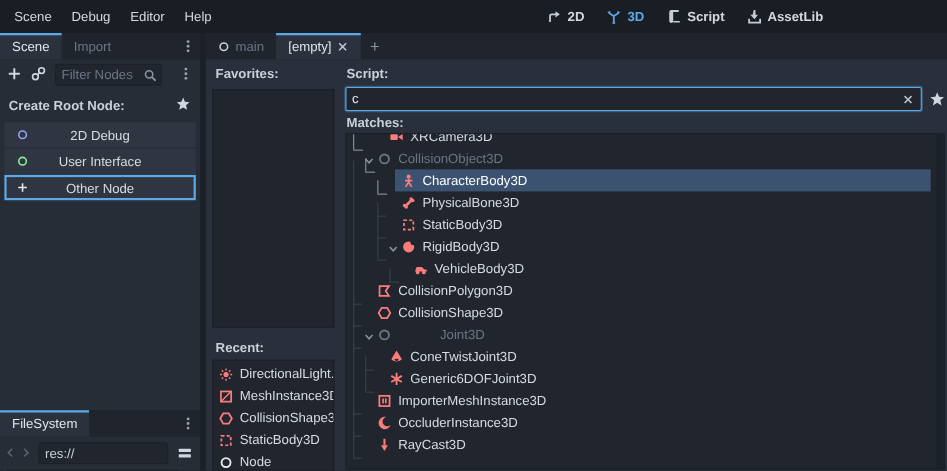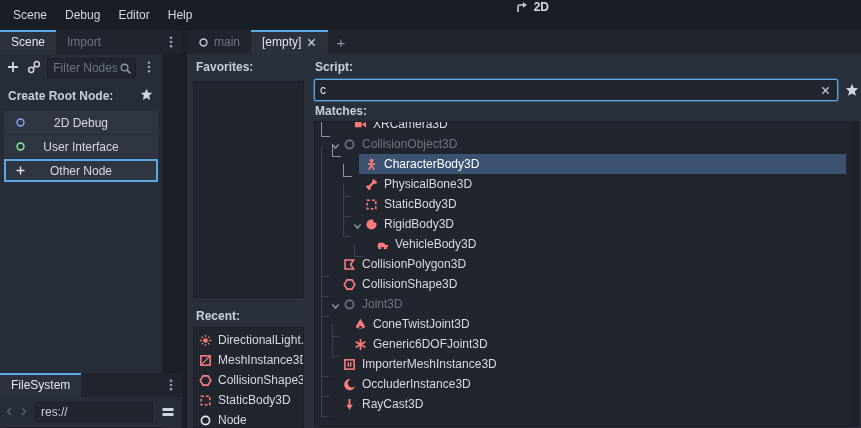--- a/index.html
+++ b/index.html
@@ -14,37 +14,37 @@
   .icon-14 { width:14px; height:14px; }
   .icon-11 { width:11px; height:11px; }
 
   
   #topbar { position:absolute; left:0; top:0; width:861px; height:30px;
     background:#191d24; display:flex; align-items:center; }
   #menubar { display:flex; align-items:center; padding-left:4px; height:100%; }
   .menu-item { padding:0 9px; height:100%; display:flex; align-items:center;
     color:#d4d9e1; cursor:default; }
   #workspace { position:absolute; left:497px; top:0; height:30px;
-    display:flex; align-items:center; gap:20px;flex-direction:column; }
+    display:flex; align-items:center; gap:20px; }
   .ws-btn { display:flex; align-items:center; gap:5px; color:#d4d9e1; font-weight:700; }
   .ws-btn .icon { color:#c6ccd6; }
   .ws-btn.active, .ws-btn.active .icon { color:var(--accent); }
 
   
   .strip { position:absolute; height:24px; background:#20252d; display:flex; align-items:flex-end; }
   #left-strip { left:0; top:30px; width:182px; }
   #main-strip { left:187px; top:30px; width:674px; }
   .tab { height:24px; padding:0 11px; display:flex; align-items:center; gap:5px;
     color:#6d7584; white-space:nowrap; }
   .tab.active { background:#2b323d; color:#e2e6ec; box-shadow:inset 0 2px 0 var(--accent); }
   .strip-dots { position:absolute; right:4px; top:5px; width:14px; height:14px; color:#9aa2af; }
   .add-tab { color:#8a93a1; font-size:15px; padding:0 8px; display:flex; align-items:center; height:24px; }
 
   
-  #scene-panel { position:absolute; left:0; top:54px; width:162px; height:319px; background:#272d37; }
+  #scene-panel { position:absolute; left:0; top:54px; width:182px; height:319px; background:#272d37; }
   #scene-toolbar { position:relative; height:27px; display:flex; align-items:center; padding:0 6px; gap:6px; }
   .tool-btn { width:16px; height:16px; color:#c6ccd6; display:inline-flex; }
   .input-wrap { position:relative; background:#21262e; border:1px solid #1c2129; border-radius:3px;
     height:20px; display:flex; align-items:center; }
   #filter-wrap { width:97px; }
   #filter-input { width:100%; height:100%; background:transparent; border:none; outline:none;
     color:#d6dbe3; font:inherit; padding:0 18px 0 5px; }
   #filter-input::placeholder { color:#6d7584; }
   .inner-icon-right { position:absolute; right:3px; top:3px; width:13px; height:13px; color:#8a93a1; }
   #create-root-header { position:relative; padding:8px 11px 6px 8px; font-weight:700; color:#c9d0da; }
@@ -475,21 +475,21 @@
           <span>CollisionPolygon3D</span>
         </div>
         <div class="tree-row" style="padding-left: 28px; margin-right: 12px;">
           <span class="icon" style="color: rgb(252, 124, 124);">
             <svg viewBox="0 0 14 14">
               <path d="M4.3,2 H9.7 L12.7,7 L9.7,12 H4.3 L1.3,7 Z" fill="none" stroke="currentColor" stroke-width="1.7"></path>
             </svg>
           </span>
           <span>CollisionShape3D</span>
         </div>
-        <div class="tree-row disabled" style="padding-left: 28px; margin-right: 12px;">
+        <div class="tree-row disabled" style="padding-left: 28px; margin-right: 12px; gap: 38px;">
           <span class="tree-arrow" style="color: rgb(138, 147, 161); left: 15px;"><svg viewBox="0 0 14 14">
               <path d="M3,4.5 L7,9 L11,4.5" fill="none" stroke="currentColor" stroke-width="1.8"></path>
             </svg></span>
           <span class="icon" style="color: rgb(109, 117, 132);">
             <svg viewBox="0 0 14 14">
               <circle cx="7" cy="7" r="4.4" fill="none" stroke="currentColor" stroke-width="1.8"></circle>
             </svg>
           </span>
           <span>Joint3D</span>
         </div>

